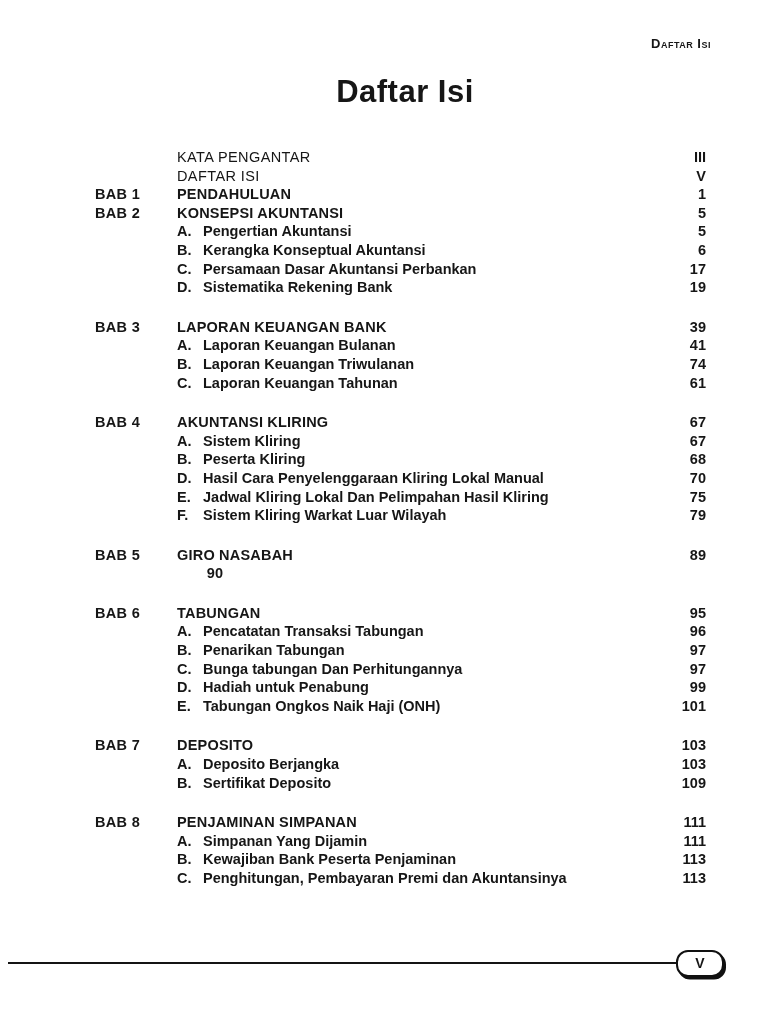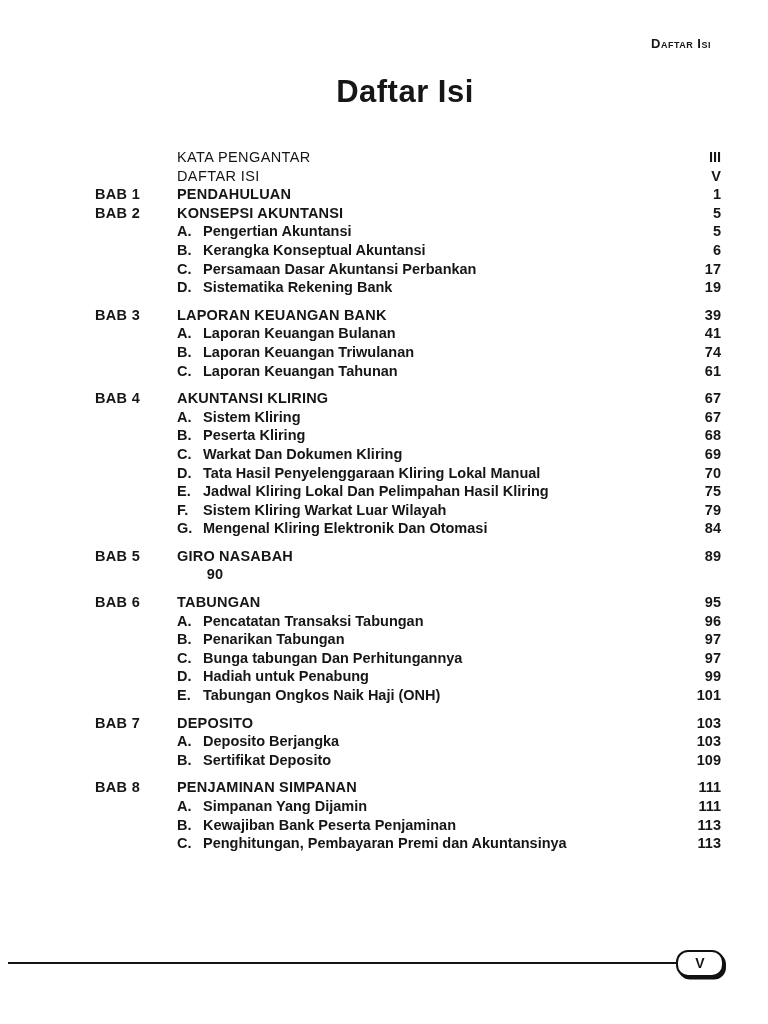--- a/index.html
+++ b/index.html
@@ -30,26 +30,26 @@
     margin: 0;
     text-align: center;
     font-size: 31px;
     font-weight: bold;
     letter-spacing: 0.5px;
   }
   .toc {
     position: absolute;
     top: 148px;
     left: 95px;
-    right: 47px;
+    right: 62px;
     font-size: 14.5px;
     line-height: 18.6px;
   }
   .toc-row { display: flex; align-items: baseline; }
-  .toc-row.gap { margin-top: 9px; align-items: flex-end; }
+  .toc-row.gap { margin-top: 21px; align-items: flex-end; }
   .col-label {
     width: 82px;
     flex: 0 0 82px;
     font-weight: bold;
     letter-spacing: 0.3px;
   }
   .col-title { flex: 1 1 auto; }
   .front .col-title { font-weight: normal; letter-spacing: 0.4px; }
   .chapter .col-title { font-weight: bold; letter-spacing: 0.2px; }
   .item .col-title { font-weight: bold; }
@@ -169,42 +169,32 @@
     <span class="col-title"><span class="letter">A.</span><span>Sistem Kliring</span></span>
     <span class="col-page">67</span>
   </div>
       <div class="toc-row item">
     <span class="col-label"></span>
     <span class="col-title"><span class="letter">B.</span><span>Peserta Kliring</span></span>
     <span class="col-page">68</span>
   </div>
       <div class="toc-row item">
     <span class="col-label"></span>
-    <span class="col-title"><span class="letter">C.</span><span>Warkat Dan Dokumen Kliring</span></span>
-    <span class="col-page">69</span>
-  </div>
-      <div class="toc-row item">
-    <span class="col-label"></span>
-    <span class="col-title"><span class="letter">D.</span><span>Tata Hasil Penyelenggaraan Kliring Lokal Manual</span></span>
+    <span class="col-title"><span class="letter">D.</span><span>Hasil Cara Penyelenggaraan Kliring Lokal Manual</span></span>
     <span class="col-page">70</span>
   </div>
       <div class="toc-row item">
     <span class="col-label"></span>
     <span class="col-title"><span class="letter">E.</span><span>Jadwal Kliring Lokal Dan Pelimpahan Hasil Kliring</span></span>
     <span class="col-page">75</span>
   </div>
       <div class="toc-row item">
     <span class="col-label"></span>
     <span class="col-title"><span class="letter">F.</span><span>Sistem Kliring Warkat Luar Wilayah</span></span>
     <span class="col-page">79</span>
-  </div>
-      <div class="toc-row item">
-    <span class="col-label"></span>
-    <span class="col-title"><span class="letter">G.</span><span>Mengenal Kliring Elektronik Dan Otomasi</span></span>
-    <span class="col-page">84</span>
   </div>
       <div class="toc-row chapter gap">
     <span class="col-label">BAB 5</span>
     <span class="col-title"><span>GIRO NASABAH</span></span>
     <span class="col-page">89</span>
   </div>
       <div class="toc-row item">
     <span class="col-label"></span>
     <span class="col-page">90</span>
   </div>

